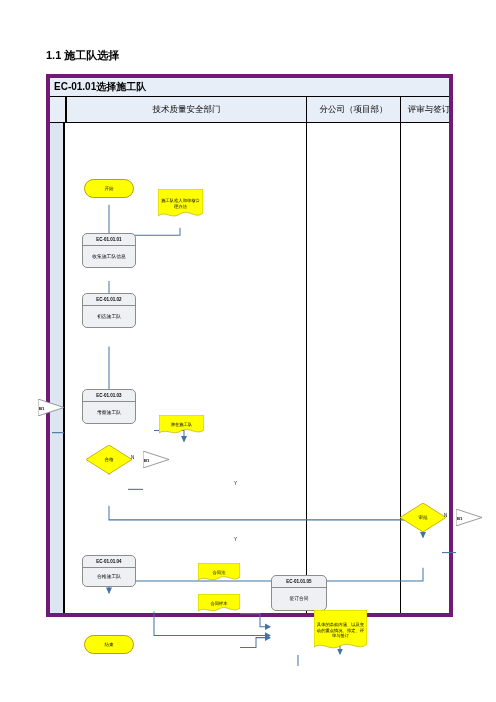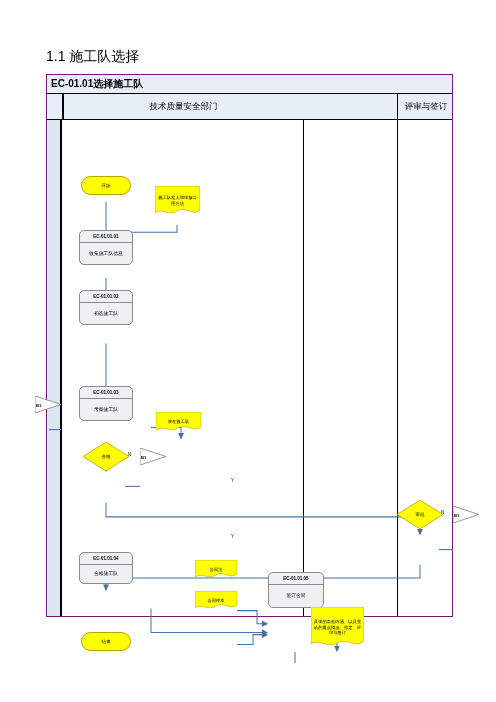--- a/index.html
+++ b/index.html
@@ -21,34 +21,34 @@
     left: 0; top: 0;
     width: 496px;
     height: 702px;
   }
 
   
   #section-title {
     position: absolute;
     left: 46px;
     top: 48px;
-    font-size: 14px;
-    font-weight: normal;
+    font-size: 11px;
+    font-weight: bold;
     letter-spacing: 0px;
     white-space: nowrap;
   }
 
   
   #chart-table {
     position: absolute;
     left: 46px;
     top: 74px;
     width: 407px;
     height: 543px;
-    border: 1px solid #701a75;
+    border: 4px solid #701a75;
     box-sizing: border-box;
     background: #ffffff;
   }
 
   #title-bar {
     position: absolute;
     left: 0; top: 0;
     width: 100%;
     height: 19px;
     box-sizing: border-box;
@@ -232,20 +232,21 @@
 
   <div id="chart-table">
 
     <div id="title-bar">
       <span>EC-01.01选择施工队</span>
     </div>
 
     <div id="header-row">
       <div class="header-cell" id="hdr-gutter"></div>
       <div class="header-cell" id="hdr-c1">技术质量安全部门</div>
+      <div class="header-cell" id="hdr-c2">分公司（项目部）</div>
       <div class="header-cell" id="hdr-c3">评审与签订</div>
     </div>
 
     <div id="body-area">
       <div class="col-gutter"></div>
       <div class="vdiv" id="vdiv-1"></div>
       <div class="vdiv" id="vdiv-2"></div>
 
       <svg id="lines" viewBox="0 0 407 498" preserveAspectRatio="none">
         <defs>

